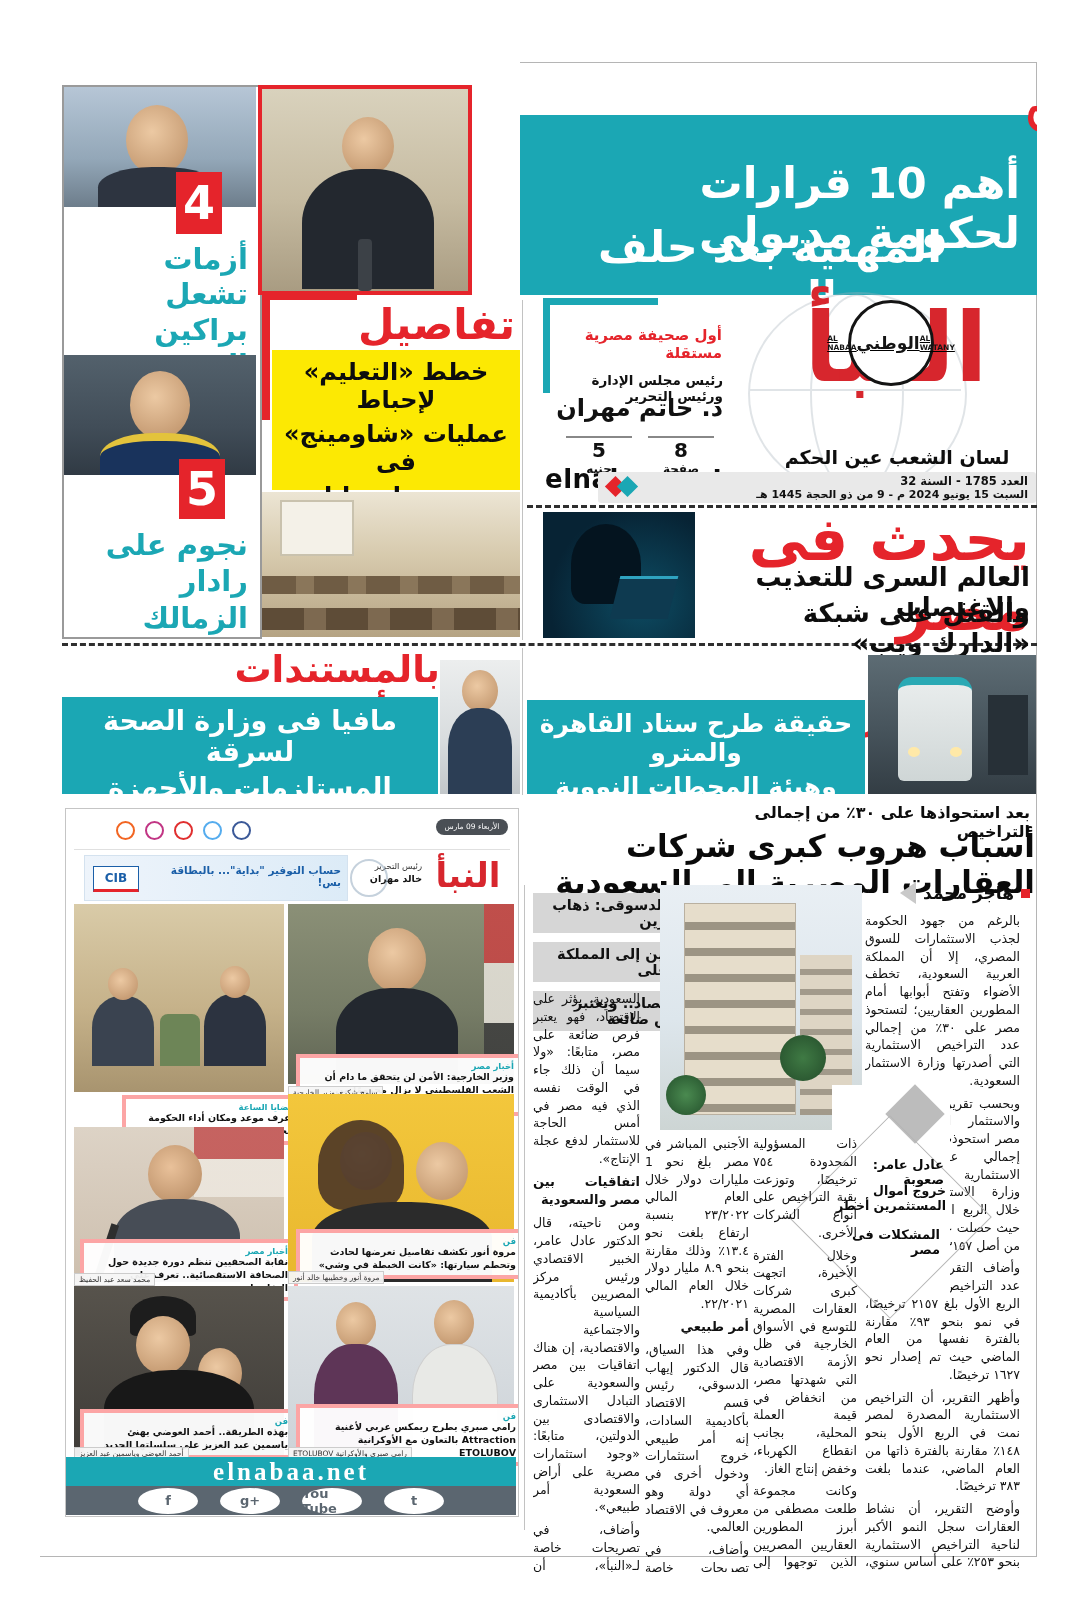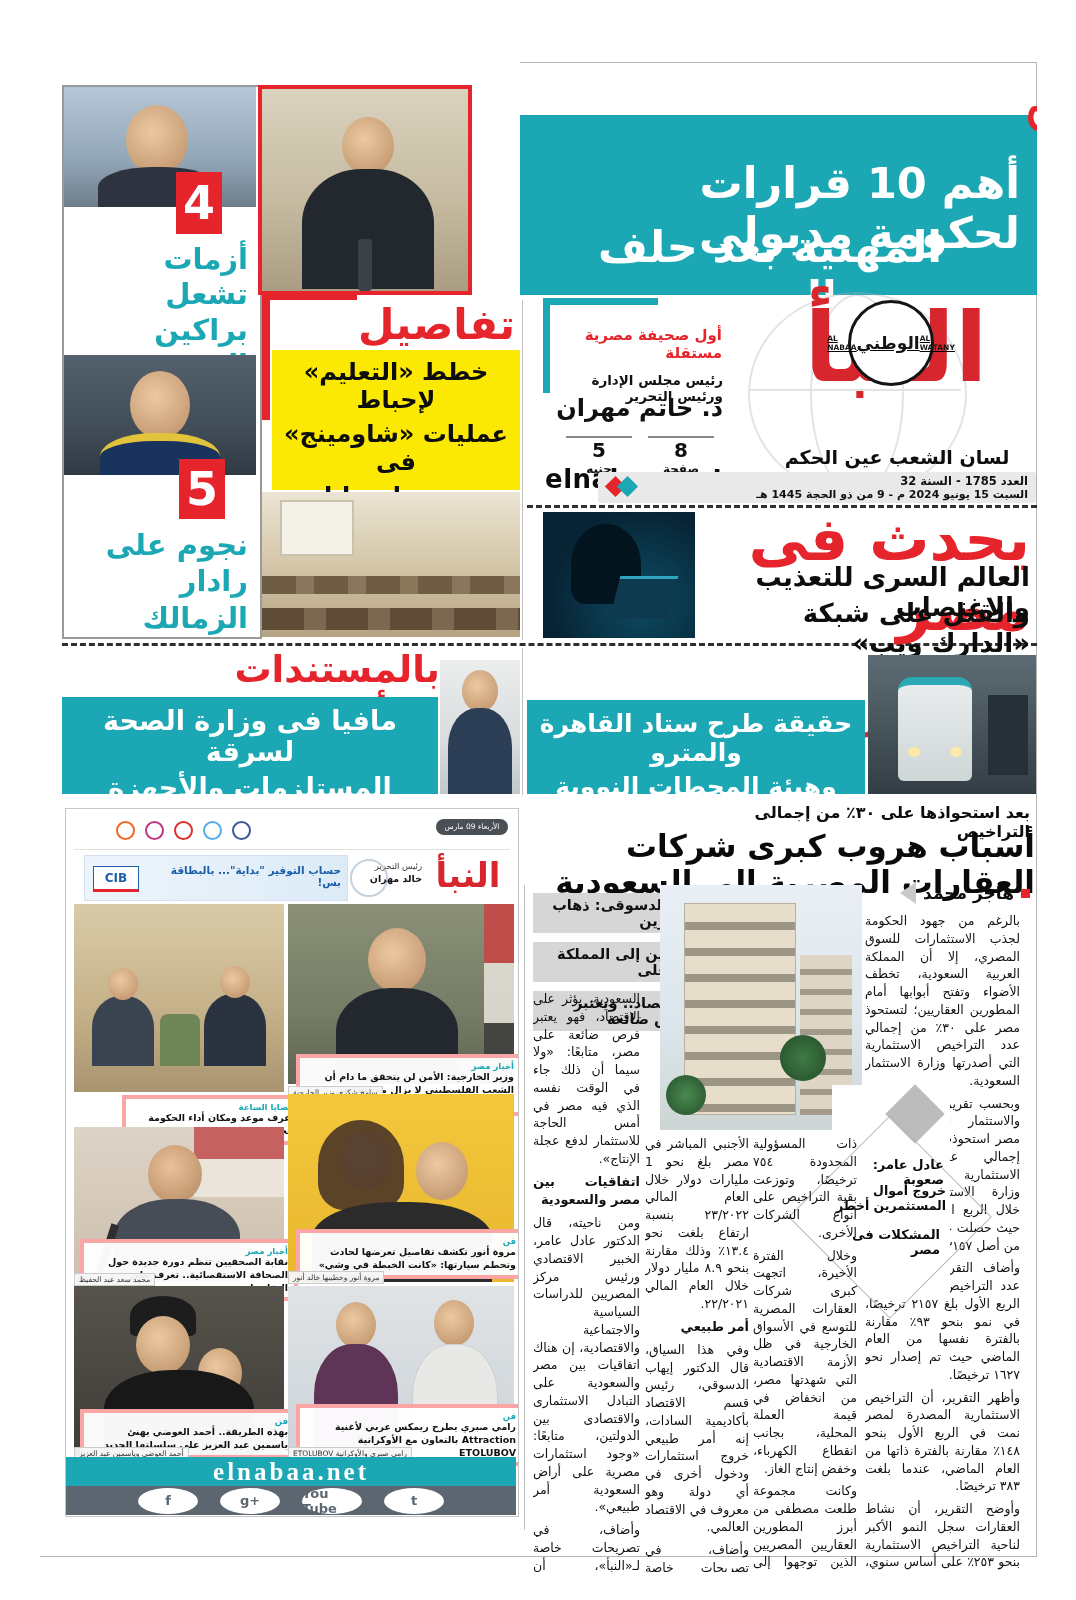--- a/index.html
+++ b/index.html
@@ -215,21 +215,21 @@
     <p>الأجنبي المباشر في مصر بلغ نحو 1 مليارات دولار خلال العام المالي ٢٣/٢٠٢٢ بنسبة ارتفاع بلغت نحو ١٣.٤٪ وذلك مقارنة بنحو ٨.٩ مليار دولار خلال العام المالي ٢٢/٢٠٢١.</p>
     <p class="subhead">أمر طبيعي</p>
     <p>وفي هذا السياق، قال الدكتور إيهاب الدسوقي، رئيس قسم الاقتصاد بأكاديمية السادات، إنه أمر طبيعي خروج استثمارات ودخول أخرى في أي دولة وهو معروف في الاقتصاد العالمي.</p>
     <p>وأضاف، في تصريحات خاصة لـ«النبأ»، أن الفترة الأخيرة، ونتيجة تحسين مناخ الاستثمار في السعودية بشكل كبير، أصبحت أكثر جذبًا لرجال الأعمال في مصر.</p>
 
   </div>
 
   <div class="body-col" style="left:533px;top:990px;width:107px;height:582px;">
     <p>السعودية، يؤثر على الاقتصاد، فهو يعتبر فرص ضائعة على مصر، متابعًا: «ولا سيما أن ذلك جاء في الوقت نفسه الذي فيه مصر في أمس الحاجة للاستثمار لدفع عجلة الإنتاج».</p>
     <p class="subhead">اتفاقيات بين مصر والسعودية</p>
-    <p>ومن ناحيته، قال الدكتور عادل عامر، الخبير الاقتصادي ورئيس مركز المصريين للدراسات السياسية والاجتماعية والاقتصادية، إن هناك اتفاقيات بين مصر والسعودية على التبادل الاستثمارى والاقتصادى بين الدولتين، متابعًا: «وجود استثمارات مصرية على أراض السعودية أمر طبيعي».</p>
+    <p>ومن ناحيته، قال الدكتور عادل عامر، الخبير الاقتصادي ورئيس مركز المصريين بأكاديمية السياسية والاجتماعية والاقتصادية، إن هناك اتفاقيات بين مصر والسعودية على التبادل الاستثمارى والاقتصادى بين الدولتين، متابعًا: «وجود استثمارات مصرية على أراض السعودية أمر طبيعي».</p>
     <p>وأضاف، في تصريحات خاصة لـ«النبأ»، أن السعودية تعد الشريك الاستراتيجي الأول في حجم الاستثمارات على أرض مصر يليها الإمارات، لافتًا إلى أن الاتفاقيات الدولية بين البلدين ثاني ثمارها في ظل الظروف الاقتصادية الصعبة التي تمر بها البلاد.</p>
 
   </div>
 
   <div class="abs" style="left:65px;top:808px;width:452px;height:707px;border:1px solid #c5c5c5;background:#fff;overflow:hidden;">
 
     <div class="abs" style="left:45px;top:12px;">
       <span class="soc" style="background:#fff;border:2px solid #f26522;"></span>
       <span class="soc" style="background:#fff;border:2px solid #c13584;"></span>
       <span class="soc" style="background:#fff;border:2px solid #e02f2f;"></span>

